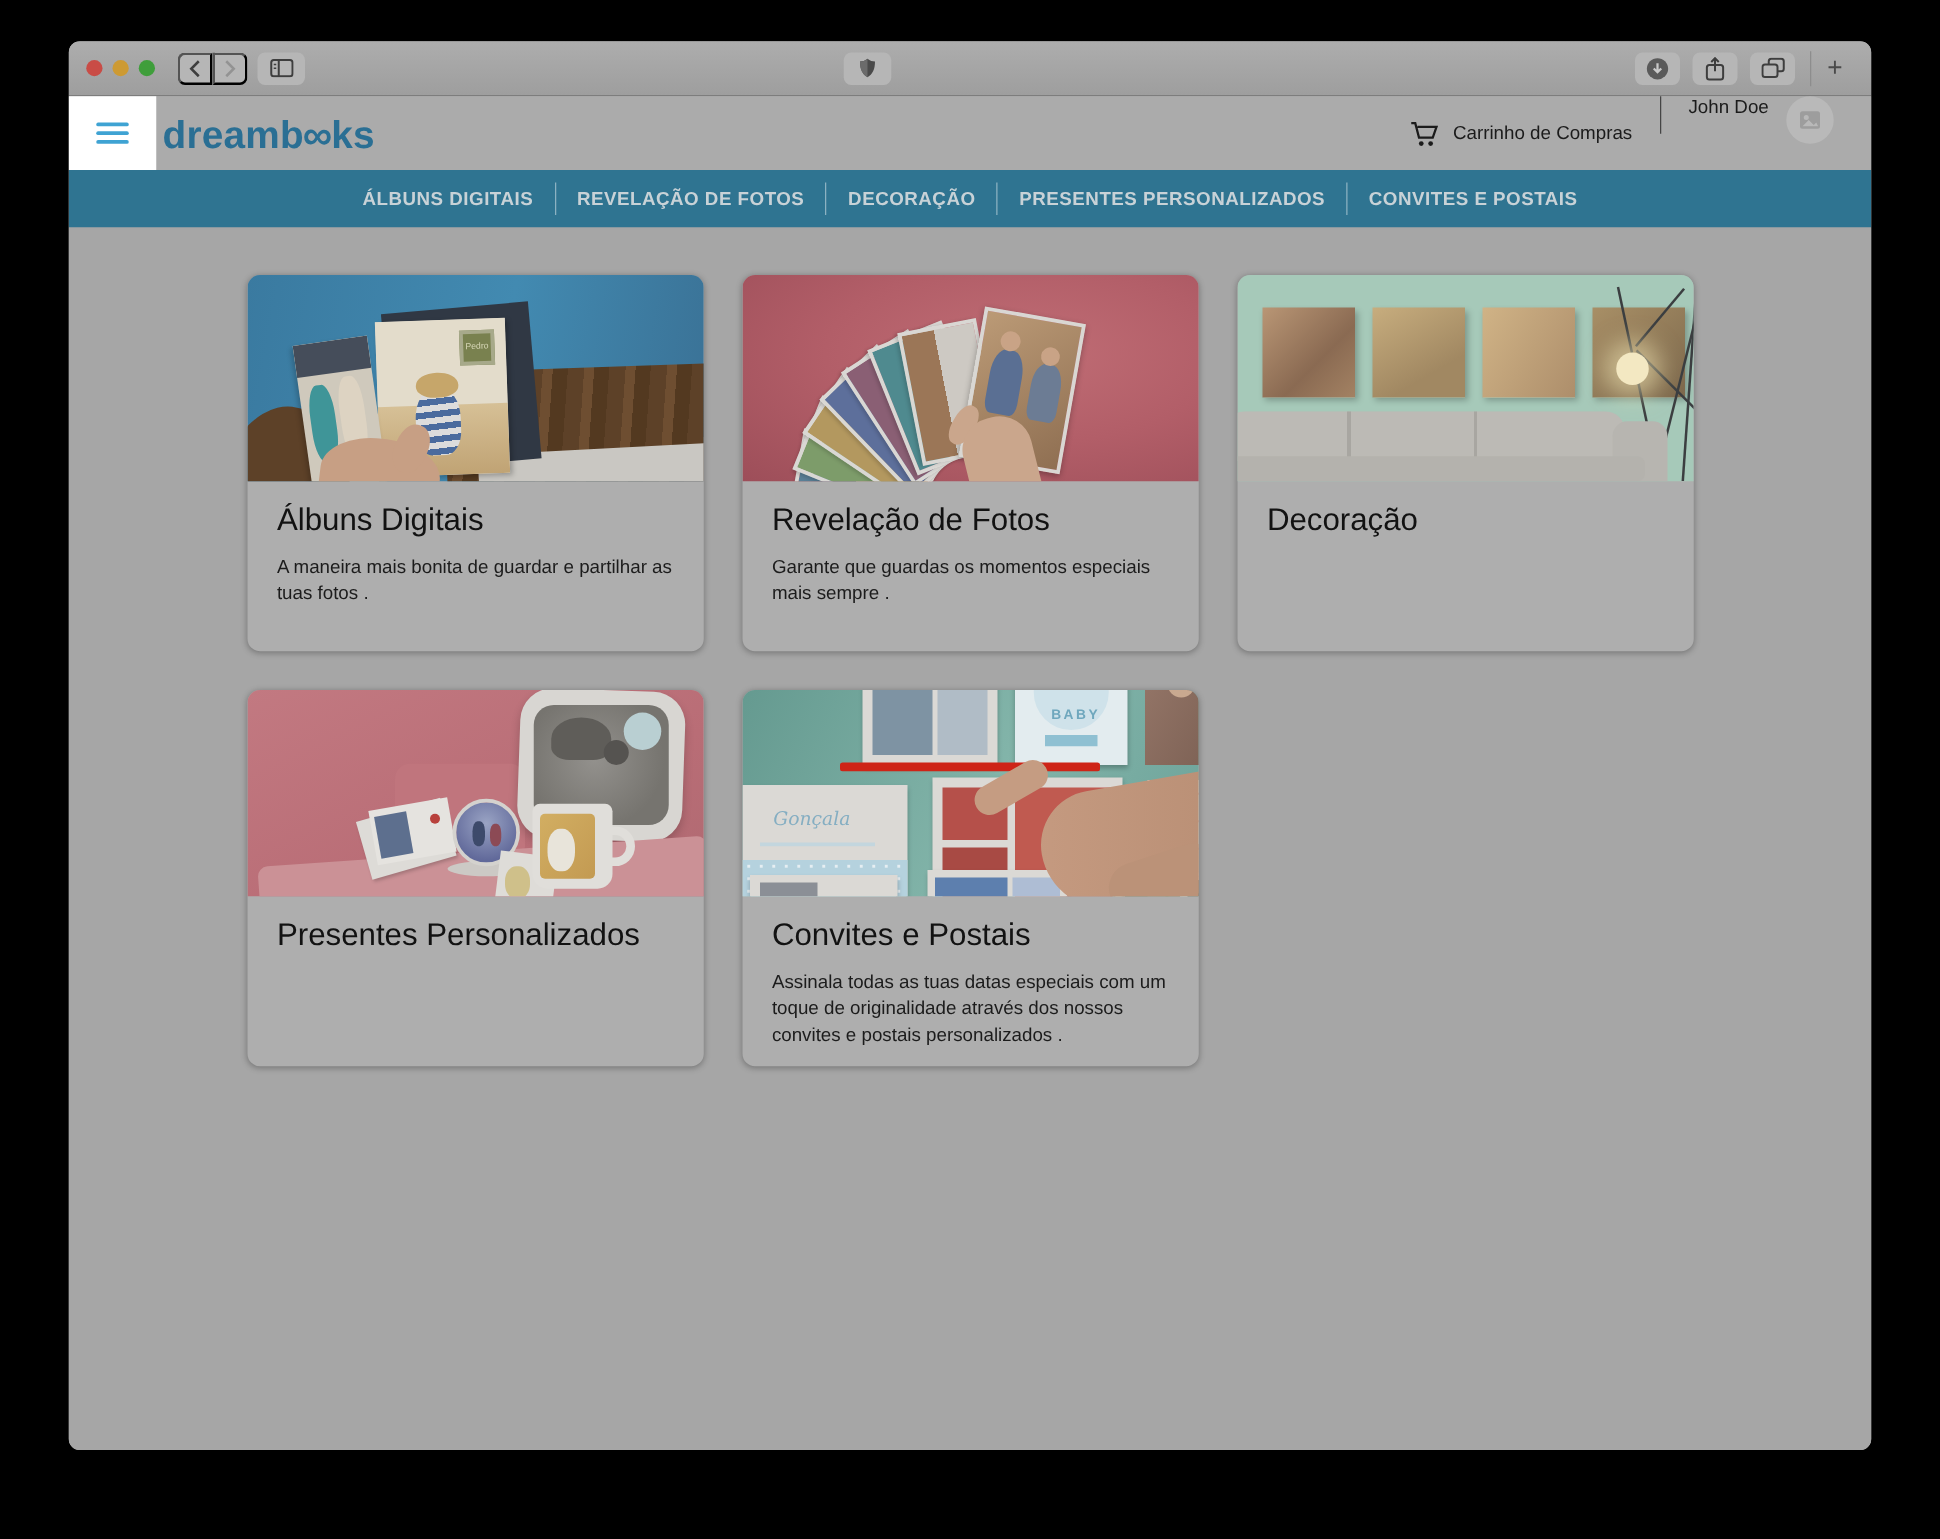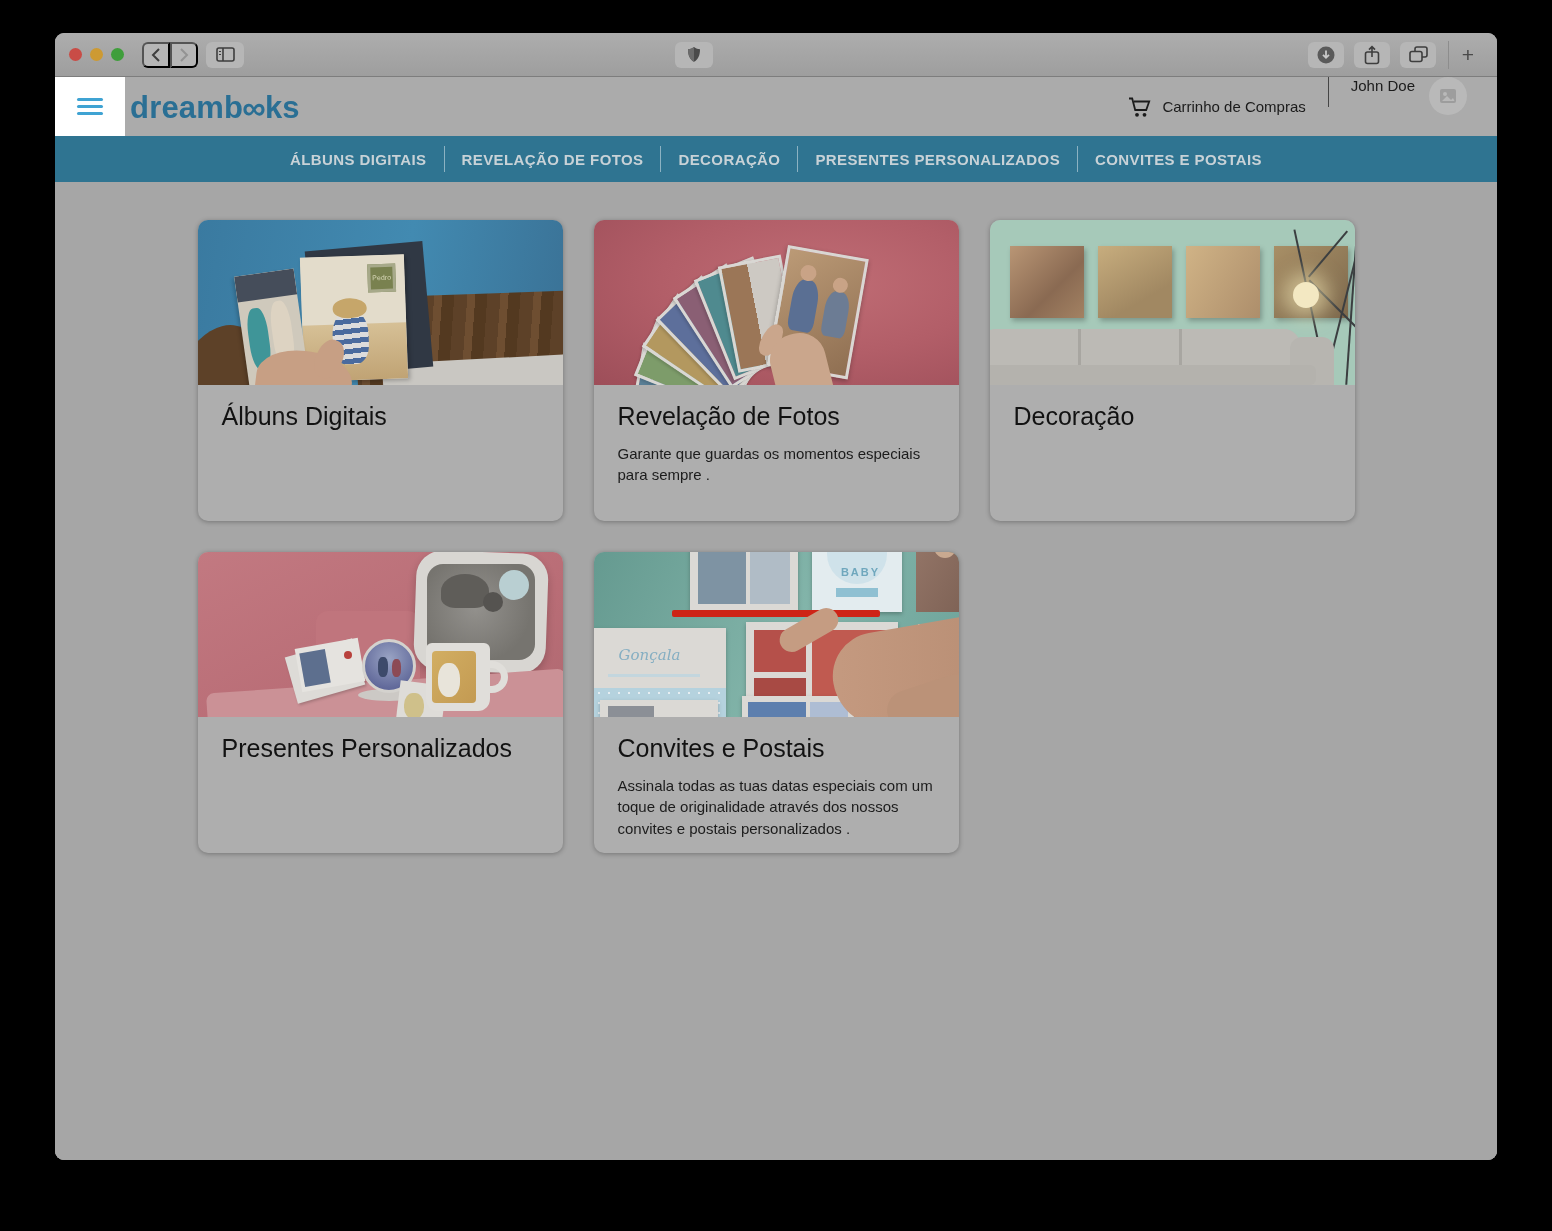--- a/index.html
+++ b/index.html
@@ -336,20 +336,21 @@
               <div class="a-book2">
                 <div class="a-b2top"></div>
                 <div class="a-w1"></div>
                 <div class="a-w2"></div>
               </div>
               <div class="a-hand"></div>
               <div class="a-thumb"></div>
             </div>
             <div class="card-body">
               <h2 class="card-title">Álbuns Digitais</h2>
+              <p class="card-desc">A maneira mais bonita de guardar e partilhar as tuas fotos .</p>
             </div>
           </div>
 
           <div class="card">
             <div class="card-img img-fotos">
               <div class="ph ph1"></div>
               <div class="ph ph2"></div>
               <div class="ph ph3"></div>
               <div class="ph ph4"></div>
               <div class="ph ph5"></div>
@@ -359,21 +360,21 @@
                 <div class="kid1"></div>
                 <div class="head1"></div>
                 <div class="kid2"></div>
                 <div class="head2"></div>
               </div>
               <div class="thumb2"></div>
               <div class="hand2"></div>
             </div>
             <div class="card-body">
               <h2 class="card-title">Revelação de Fotos</h2>
-              <p class="card-desc">Garante que guardas os momentos especiais para sempre .</p>
+              <p class="card-desc">Garante que guardas os momentos especiais mais sempre .</p>
             </div>
           </div>
 
           <div class="card">
             <div class="card-img img-decor">
               <div class="cv cv1"></div>
               <div class="cv cv2"></div>
               <div class="cv cv3"></div>
               <div class="cv cv4"></div>
               <div class="wire w-a"></div>

